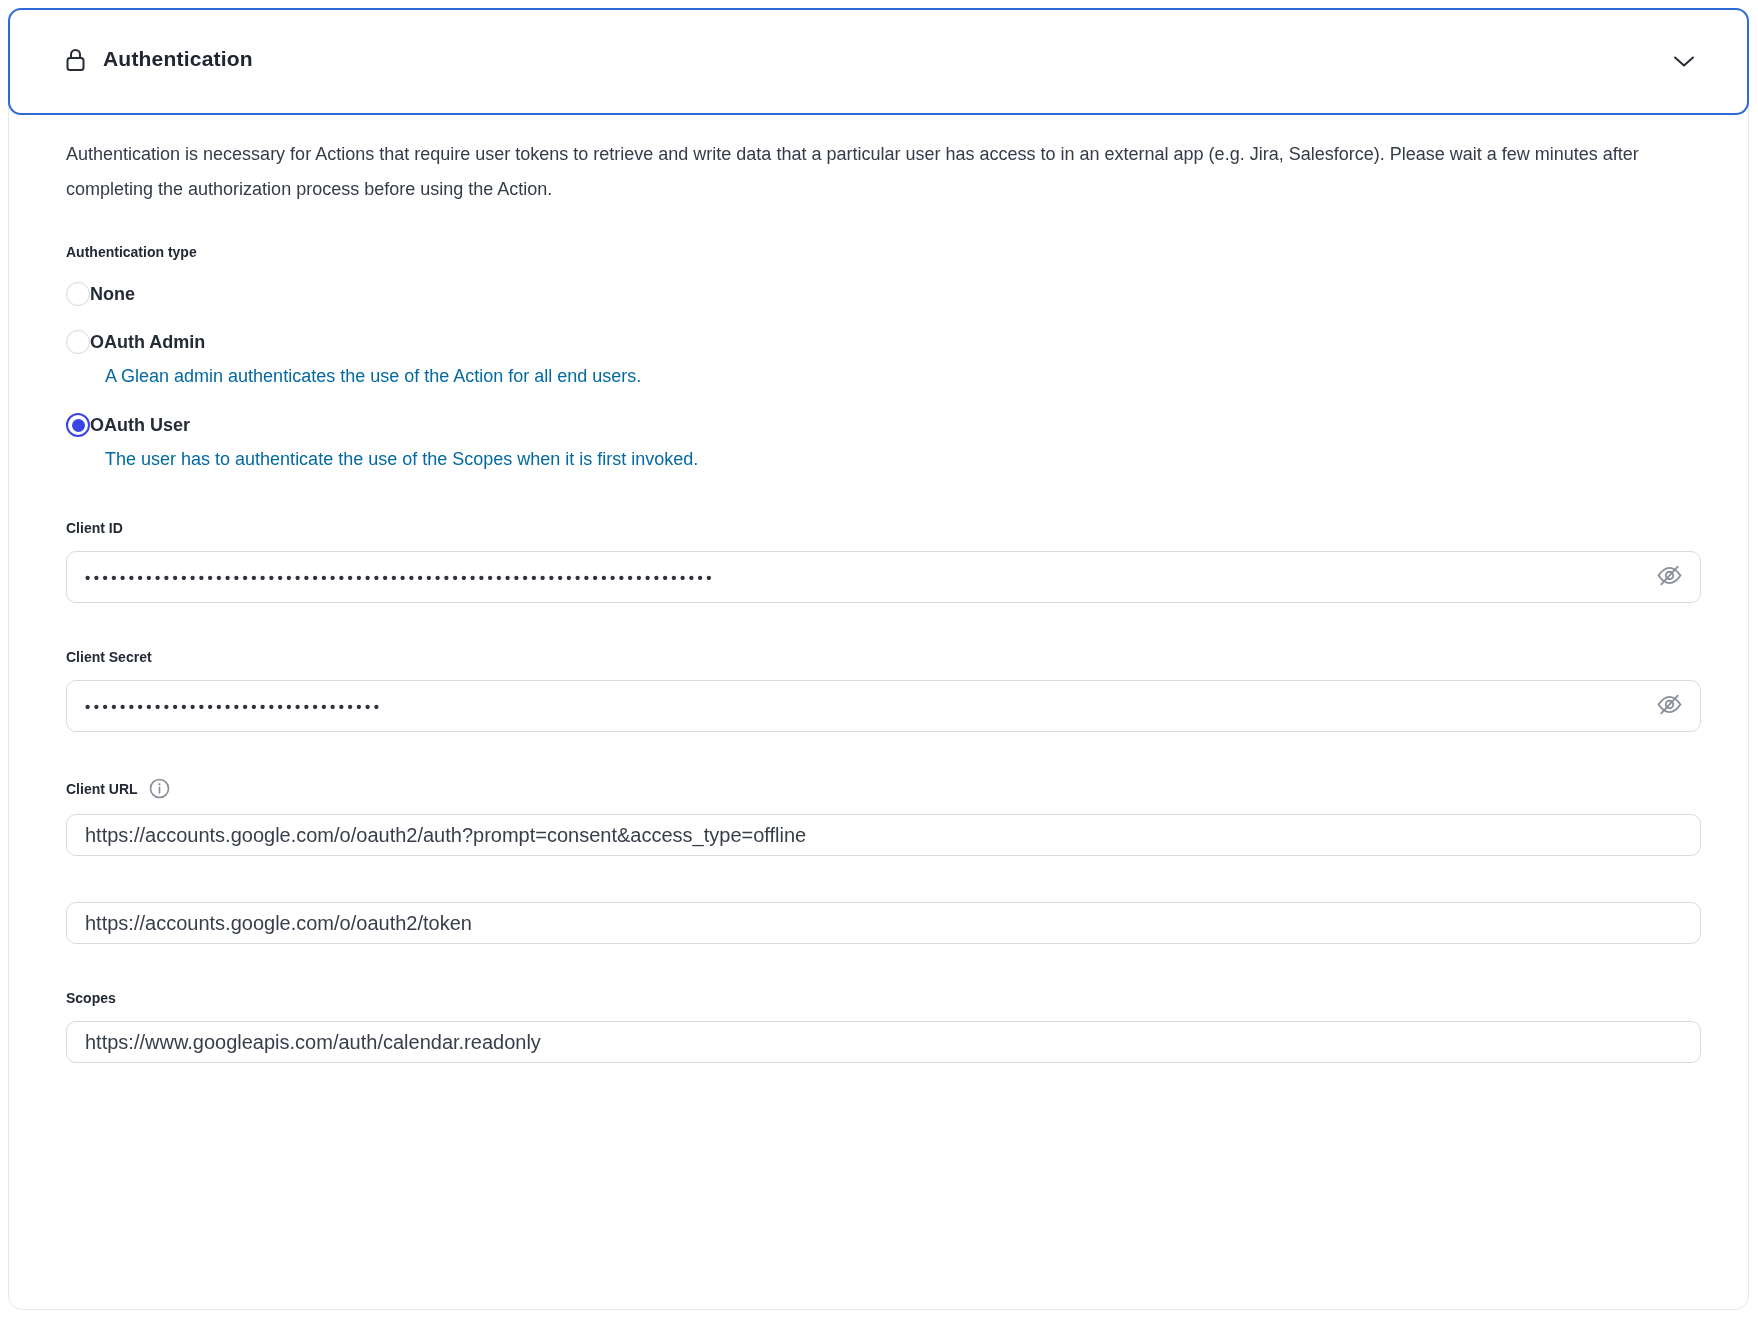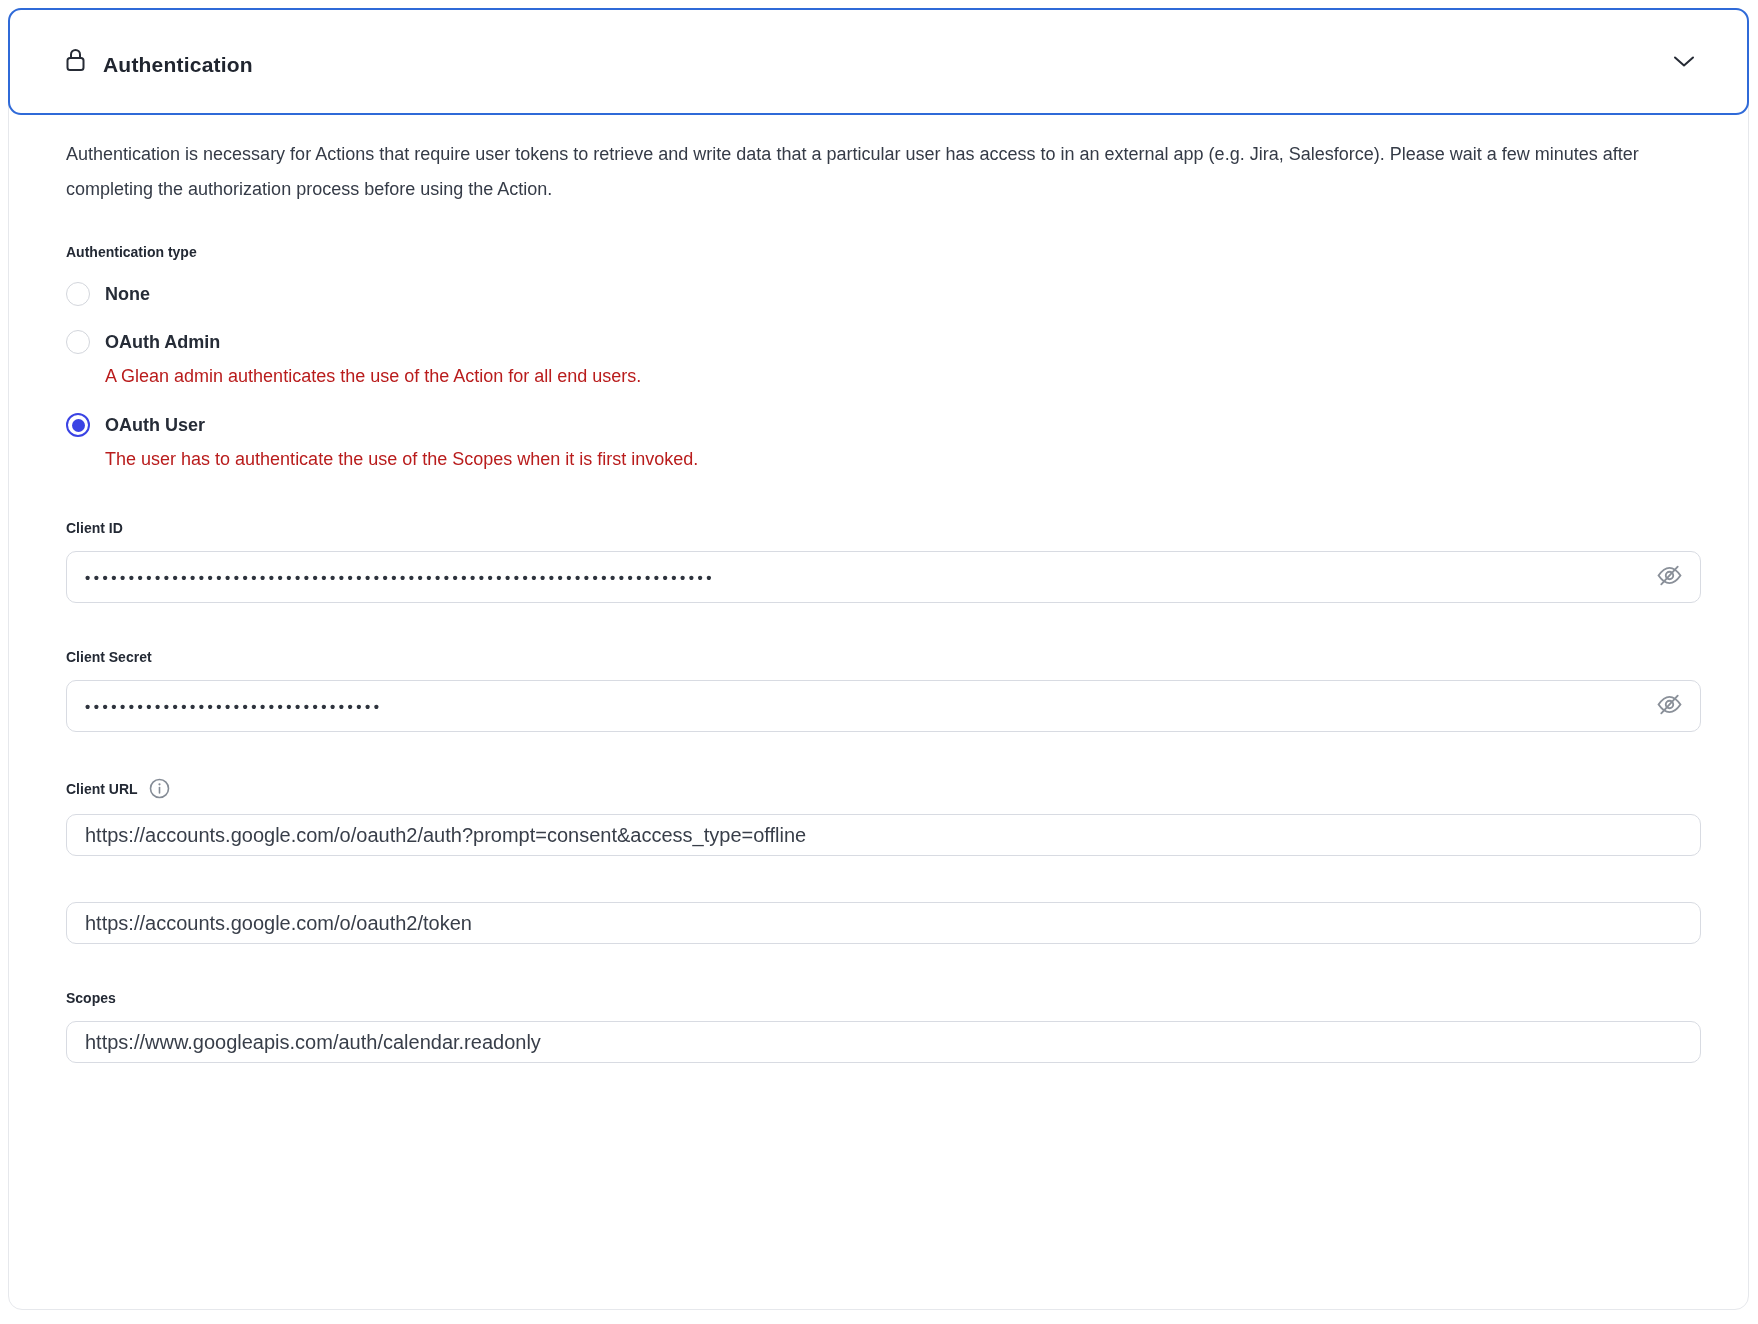--- a/index.html
+++ b/index.html
@@ -15,49 +15,49 @@
     box-sizing:border-box;
   }
   .accordion-header {
     position:absolute; top:-1px; left:-1px; right:-1px; height:107px;
     background:#fff; border:2px solid #2f6ad8; border-radius:13px;
     box-sizing:border-box;
     display:flex; align-items:center;
     padding:0 52px 0 54px;
     cursor:pointer;
   }
-  .header-left { display:flex; align-items:flex-end; gap:16px; }
+  .header-left { display:flex; align-items:flex-start; gap:16px; }
   .accordion-title { font-size:21px; font-weight:700; color:#20252f; letter-spacing:.2px; }
   .chevron-wrap { margin-left:auto; display:flex; align-items:center; }
   .icon-stroke { stroke:#262b35; fill:none; stroke-width:2; stroke-linecap:round; stroke-linejoin:round; }
   .content {
     position:absolute; top:107px; left:0; right:0; bottom:0;
     padding:21px 57px 0 57px; box-sizing:border-box; overflow:hidden;
   }
   .section-desc {
     margin:0; max-width:1625px;
     font-size:18px; line-height:35px; color:#353b47;
   }
   .group-label {
     font-size:14px; font-weight:700; color:#232934;
   }
   .auth-type-label { margin-top:37px; }
-  .radio-row { display:flex; align-items:center; gap:15px; margin-top:24px;text-align:center; }
+  .radio-row { display:flex; align-items:center; margin-top:24px;text-align:center; }
   .radio-row.first { margin-top:22px; }
   .radio-outer {
     width:24px; height:24px; border-radius:50%; box-sizing:border-box;
     border:1.5px solid #d3d6dc; background:#fff; flex:0 0 auto;
     display:flex; align-items:center; justify-content:center;
     cursor:pointer;
   }
   .radio-outer.selected { border:2px solid #3a43e4; }
   .radio-dot { width:13px; height:13px; border-radius:50%; background:#3a43e4; }
   .radio-label { font-size:18px; font-weight:700; color:#262c37; cursor:pointer; }
   .radio-desc {
-    margin:9px 0 0 39px; font-size:18px; color:#b91c1c; line-height:26px;
+    margin:9px 0 0 39px; font-size:18px; color:#0369a1; line-height:26px;
   }
   .field-group { margin-top:46px; }
   .field-group.first-field { margin-top:48px; }
   .field-label-row { display:flex; align-items:center; gap:11px; margin-bottom:15px; }
   .info-icon { display:flex; align-items:center; }
   .input-wrap { position:relative; width:1635px; }
   .text-input {
     width:100%; box-sizing:border-box;
     height:42px; border:1px solid #d8dbe2; border-radius:10px;
     background:#fff; font-family:"Liberation Sans","DejaVu Sans",sans-serif;

